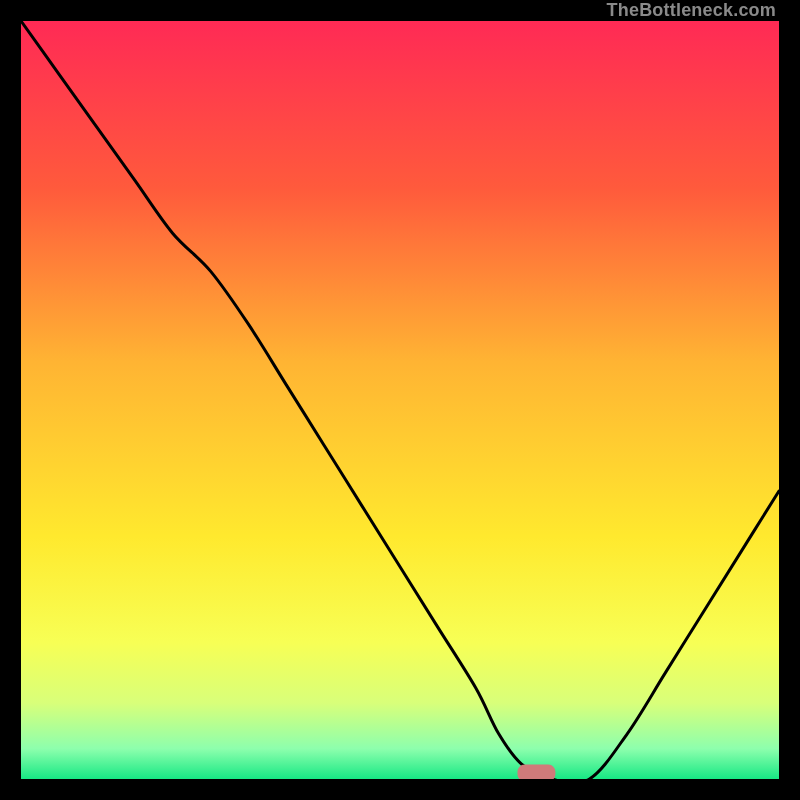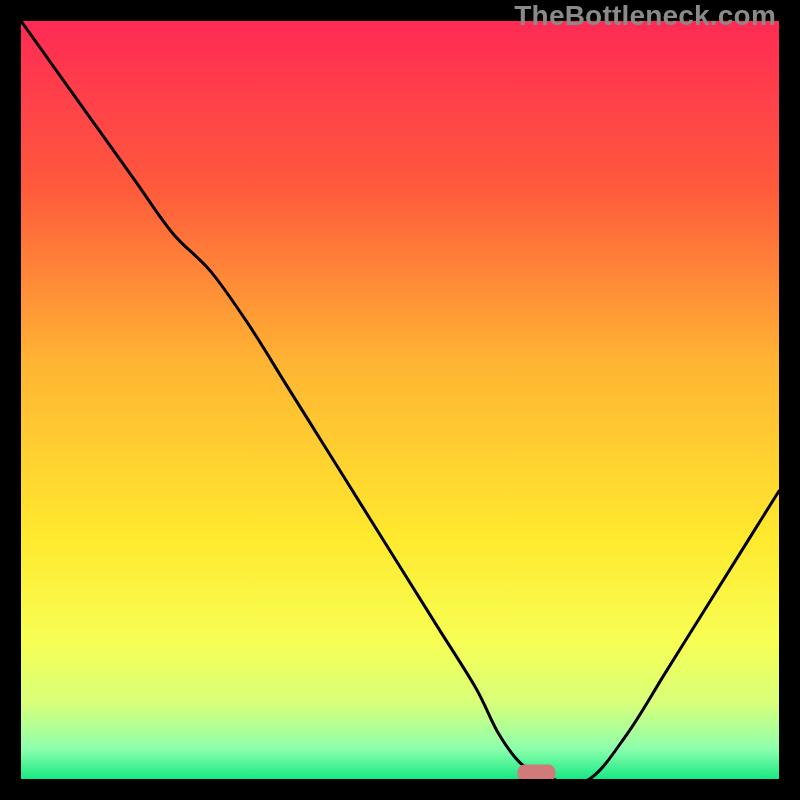--- a/index.html
+++ b/index.html
@@ -23,21 +23,21 @@
     left: 0;
     top: 0;
     width: 758px;
     height: 758px;
   }
   .watermark {
     position: absolute;
     top: 0px;
     right: 24px;
     font-family: Arial, Helvetica, sans-serif;
-    font-size: 28px;
+    font-size: 18px;
     font-weight: 600;
     color: #8a8a8a;
     letter-spacing: 0.2px;
   }
 </style>
 </head>
 <body>
 
 <div class="frame">
   <svg class="plot" viewBox="0 0 758 758" preserveAspectRatio="none">

